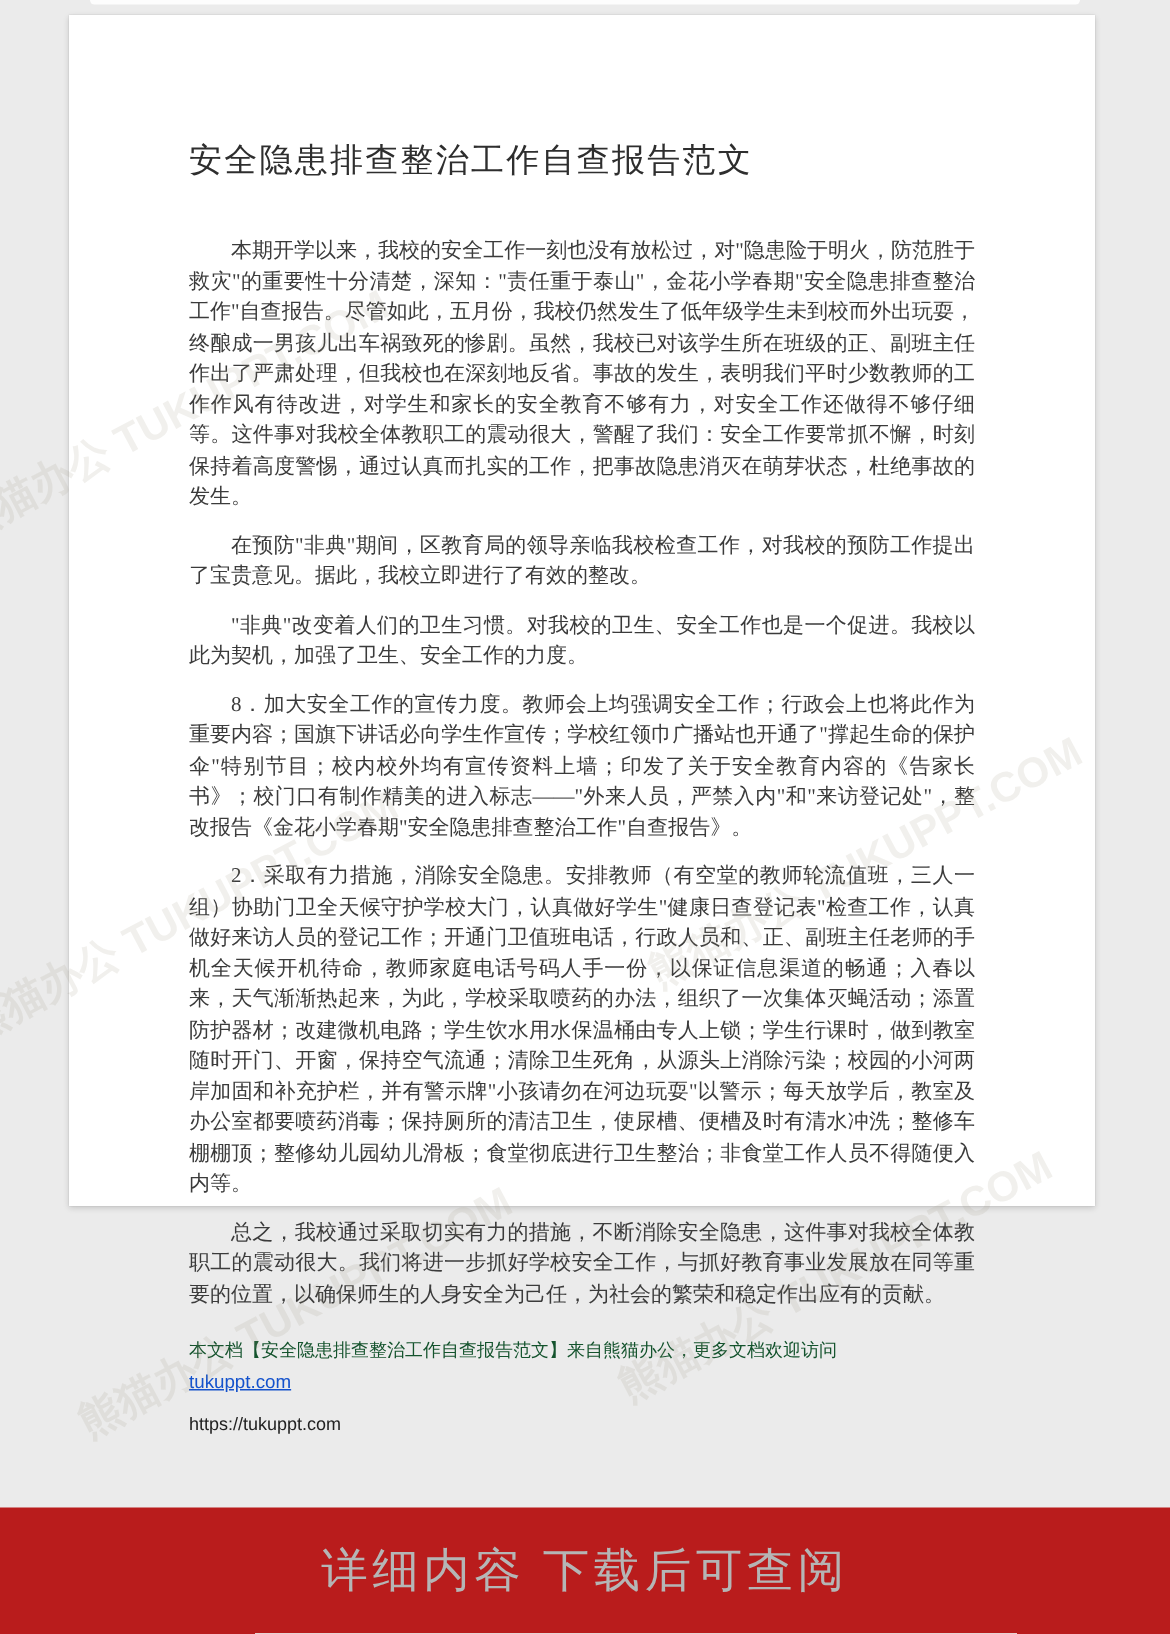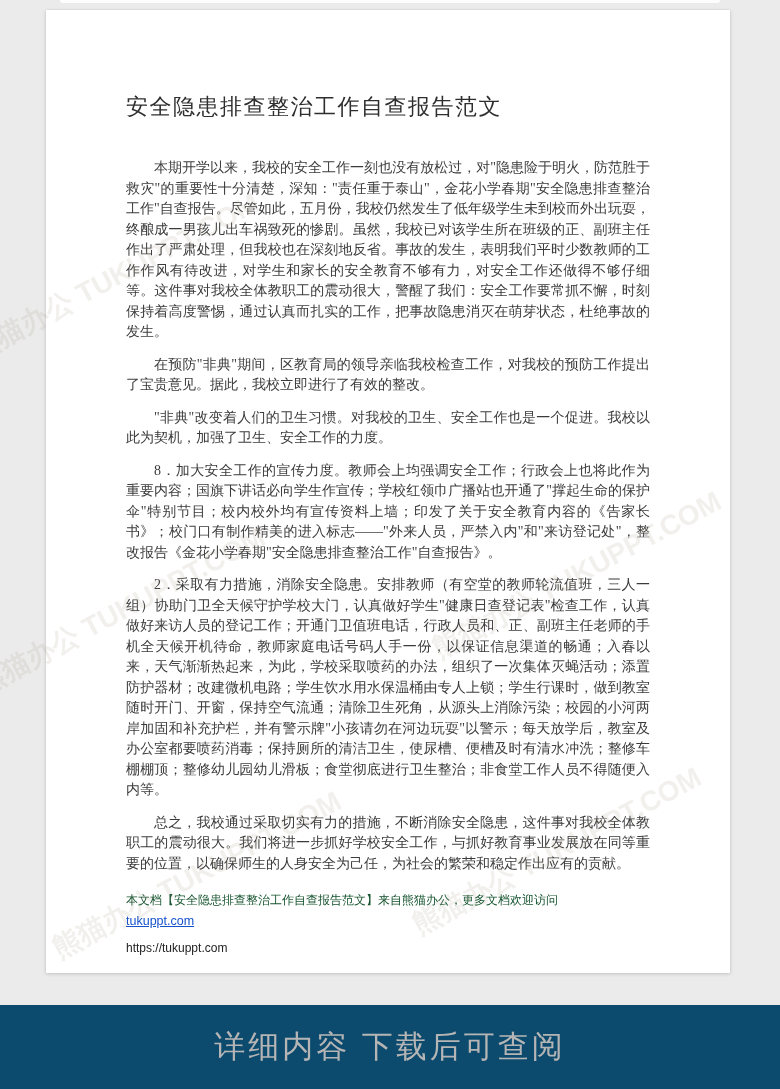--- a/index.html
+++ b/index.html
@@ -9,21 +9,21 @@
     background:#ebebeb;
     overflow:hidden;
     font-family:"Liberation Serif","DejaVu Serif",serif;
   }
   .prev-page-sliver{
     position:absolute;left:60px;top:0;width:660px;height:3px;
     background:#fdfdfd;border-radius:0 0 3px 3px;
   }
   .page{
     position:absolute;left:46px;top:10px;
-    width:684px;height:963px;
+    width:684px;height:794px;
     background:#ffffff;
     box-shadow:0 1px 4px rgba(0,0,0,0.16), 0 0 1px rgba(0,0,0,0.12);
     padding:82px 80px 0 80px;
     box-sizing:border-box;
     z-index:1;
   }
   .doc-title{
     margin:0 0 36px 0;
     font-size:22px;
     font-weight:500;
@@ -58,21 +58,21 @@
   }
   .page-url{
     margin-top:12px;
     font-size:12px;
     color:#222222;
     font-family:"Liberation Sans","DejaVu Sans",sans-serif;
   }
   .banner{
     position:absolute;left:0;right:0;bottom:0;height:84px;
     display:flex;align-items:center;justify-content:center;
-    background:#0c4a6e;
+    background:#b91c1c;
   }
   .banner-text{
     font-size:31px;
     letter-spacing:3px;
     color:#b5b5b5;
     font-family:"Liberation Sans","DejaVu Sans",sans-serif;
   }
   .watermark{
     position:absolute;
     z-index:2;

